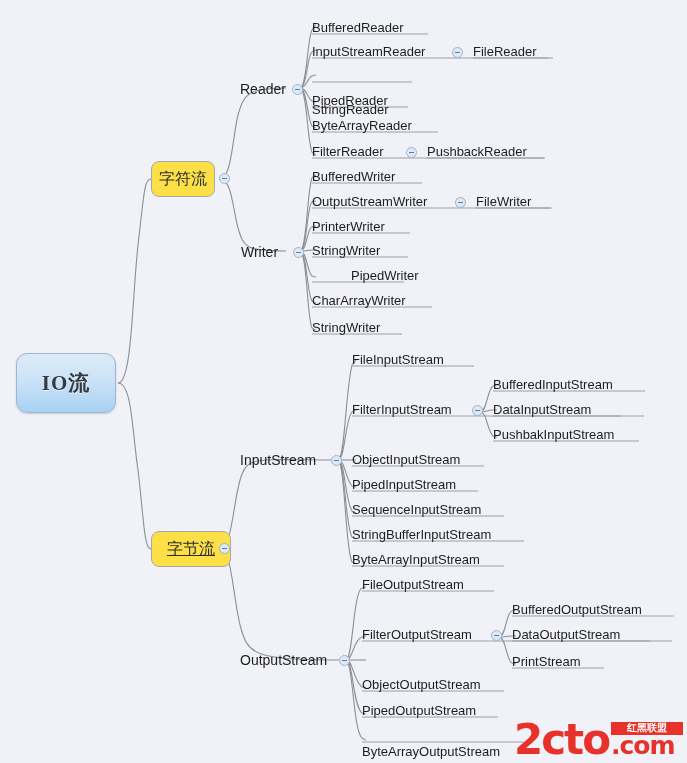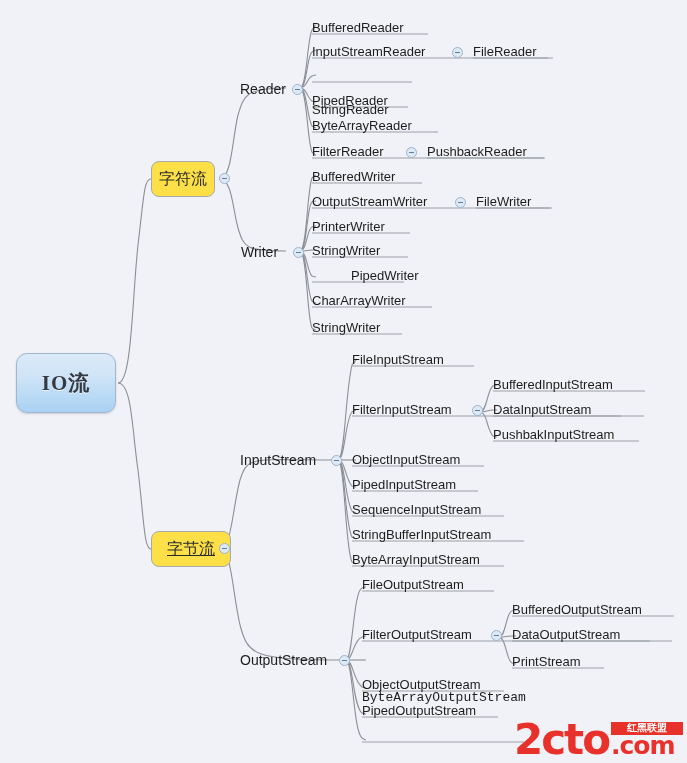--- a/index.html
+++ b/index.html
@@ -265,21 +265,21 @@
       <div class="txt-node mid" style="left: 240px; top: 653px;">OutputStream</div>
       <div class="toggle" style="left: 339px; top: 655px;"></div>
       <div class="txt-node" style="left: 362px; top: 578px;">FileOutputStream</div>
       <div class="txt-node" style="left: 362px; top: 628px;">FilterOutputStream</div>
       <div class="toggle" style="left: 491px; top: 630px;"></div>
       <div class="txt-node" style="left: 512px; top: 603px;">BufferedOutputStream</div>
       <div class="txt-node" style="left: 512px; top: 628px;">DataOutputStream</div>
       <div class="txt-node" style="left: 512px; top: 655px;">PrintStream</div>
       <div class="txt-node" style="left: 362px; top: 678px;">ObjectOutputStream</div>
       <div class="txt-node" style="left: 362px; top: 704px;">PipedOutputStream</div>
-      <div class="txt-node" style="left: 362px; top: 691px; font-family: Liberation Mono, monospace;">ByteArrayOutputStream</div>
+      <div class="txt-node" style="left: 362px; top: 745px;">ByteArrayOutputStream</div>
     </div>
 
   <div class="watermark">
     <span class="wm-main">2cto</span>
     <span class="wm-right">
       <span class="wm-cn">红黑联盟</span>
       <span class="wm-com">.com</span>
     </span>
   </div>
 

